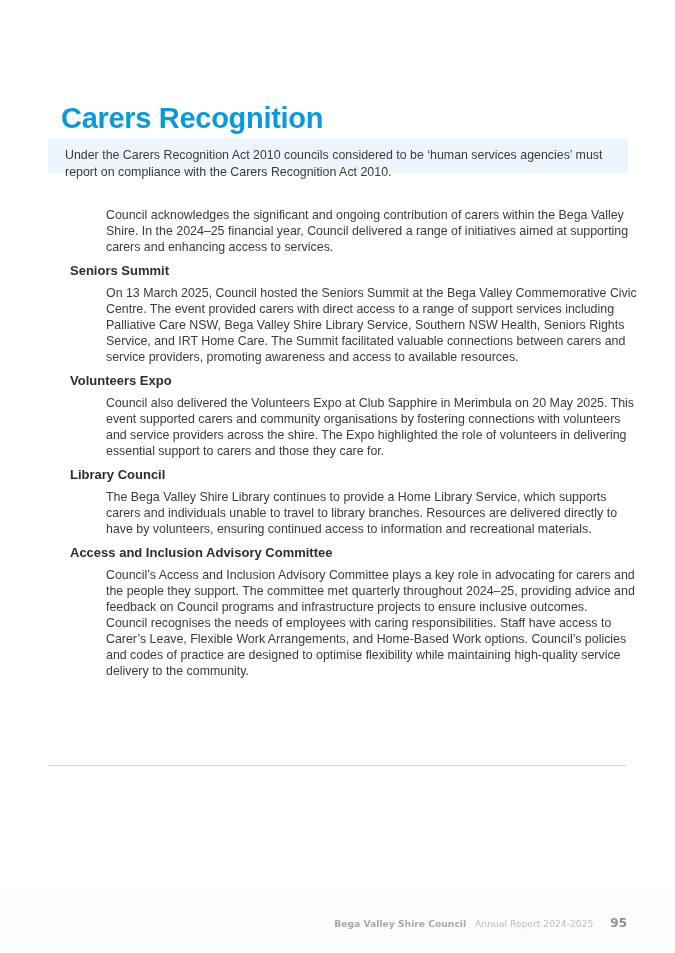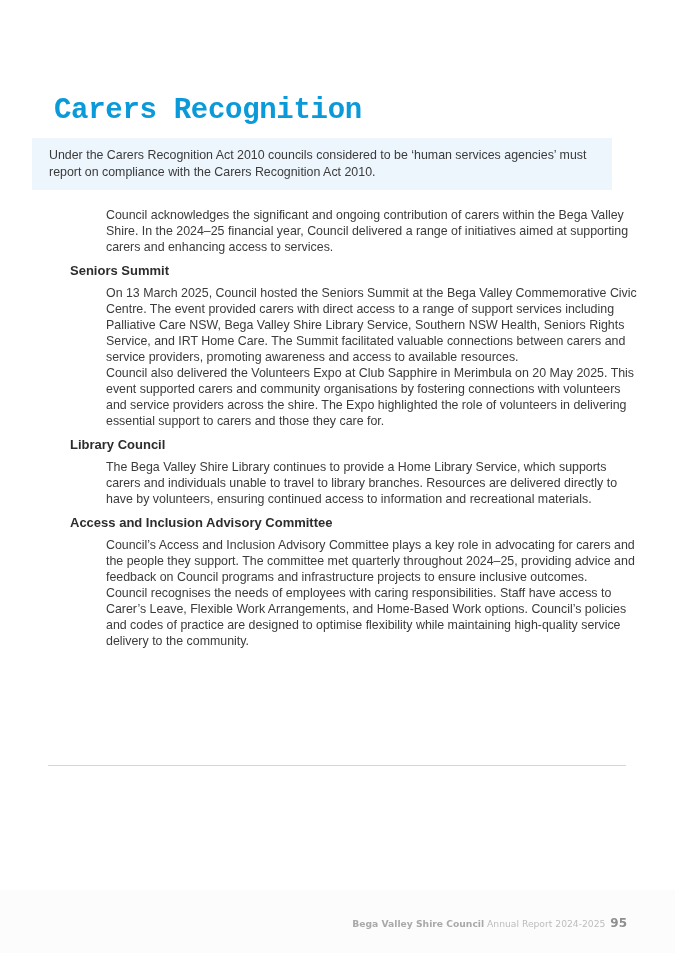--- a/index.html
+++ b/index.html
@@ -12,34 +12,34 @@
       height: 953px;
       position: relative;
       overflow: hidden;
       font-family: "Liberation Sans", sans-serif;
       color: #3a3a3a;
     }
     .page-title {
       position: absolute;
       left: 49px;
       top: 86px;
-      margin: 5px;
-      font-family: Liberation Mono, monospace;
+      margin: 12px;
+      font-family: Liberation Sans, sans-serif;
       font-weight: bold;
       font-size: 29px;
       letter-spacing: -0.3px;
       color: #0b9ad9;
       line-height: 40px;
     }
     .callout {
       position: absolute;
-      left: 32px;
+      left: 48px;
       top: 138px;
       width: 580px;
-      height: 52px;
+      height: 35px;
       background: #edf5fd;
       box-sizing: border-box;
       padding: 9px 16px 0 17px;
       font-size: 12.4px;
       line-height: 17px;
       color: #3b3b3b;
     }
     .content {
       position: absolute;
       left: 70px;
@@ -80,23 +80,23 @@
       position: absolute;
       right: 48px;
       top: 916px;
       font-family: "DejaVu Sans", sans-serif;
       font-size: 9.2px;
       line-height: 14px;
       white-space: nowrap;
       color: #b3b3b3;
     }
     .footer .org { font-weight: bold; color: #a9a9a9; text-align: center; }
-    .footer .report { margin-left: 0; color: #bdbdbd; }
+    .footer .report { margin-left: 6px; color: #bdbdbd; }
     .footer .page-num {
-      margin-left: 2px;
+      margin-left: 14px;
       font-weight: bold;
       font-size: 12px;
       color: #8f8f8f;
     }
   </style>
 </head>
 <body>
 
 <h1 class="page-title">Carers Recognition</h1>
 
@@ -106,20 +106,21 @@
 
 <div class="content">
   <p class="intro">Council acknowledges the significant and ongoing contribution of carers within the Bega Valley Shire. In the 2024–25 financial year, Council delivered a range of initiatives aimed at supporting carers and enhancing access to services.</p>
 
   <section>
     <h2 class="section-heading">Seniors Summit</h2>
     <p class="section-body">On 13 March 2025, Council hosted the Seniors Summit at the Bega Valley Commemorative Civic Centre. The event provided carers with direct access to a range of support services including Palliative Care NSW, Bega Valley Shire Library Service, Southern NSW Health, Seniors Rights Service, and IRT Home Care. The Summit facilitated valuable connections between carers and service providers, promoting awareness and access to available resources.</p>
   </section>
 
   <section>
+    <h2 class="section-heading">Volunteers Expo</h2>
     <p class="section-body">Council also delivered the Volunteers Expo at Club Sapphire in Merimbula on 20 May 2025. This event supported carers and community organisations by fostering connections with volunteers and service providers across the shire. The Expo highlighted the role of volunteers in delivering essential support to carers and those they care for.</p>
   </section>
 
   <section>
     <h2 class="section-heading">Library Council</h2>
     <p class="section-body">The Bega Valley Shire Library continues to provide a Home Library Service, which supports carers and individuals unable to travel to library branches. Resources are delivered directly to have by volunteers, ensuring continued access to information and recreational materials.</p>
   </section>
 
   <section>
     <h2 class="section-heading">Access and Inclusion Advisory Committee</h2>

